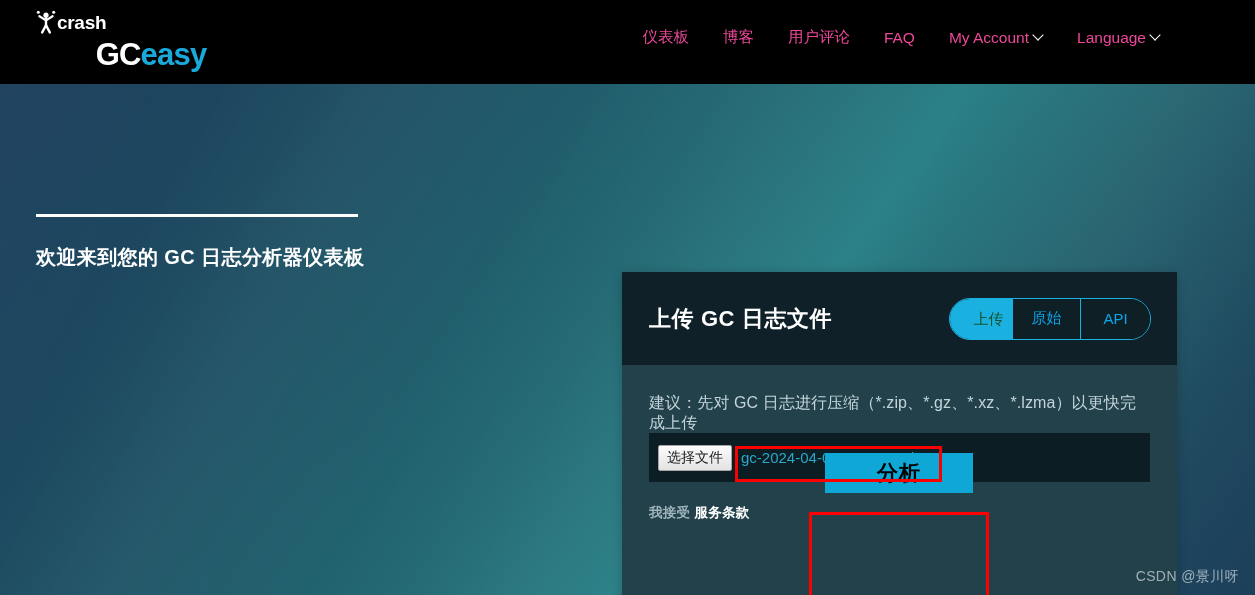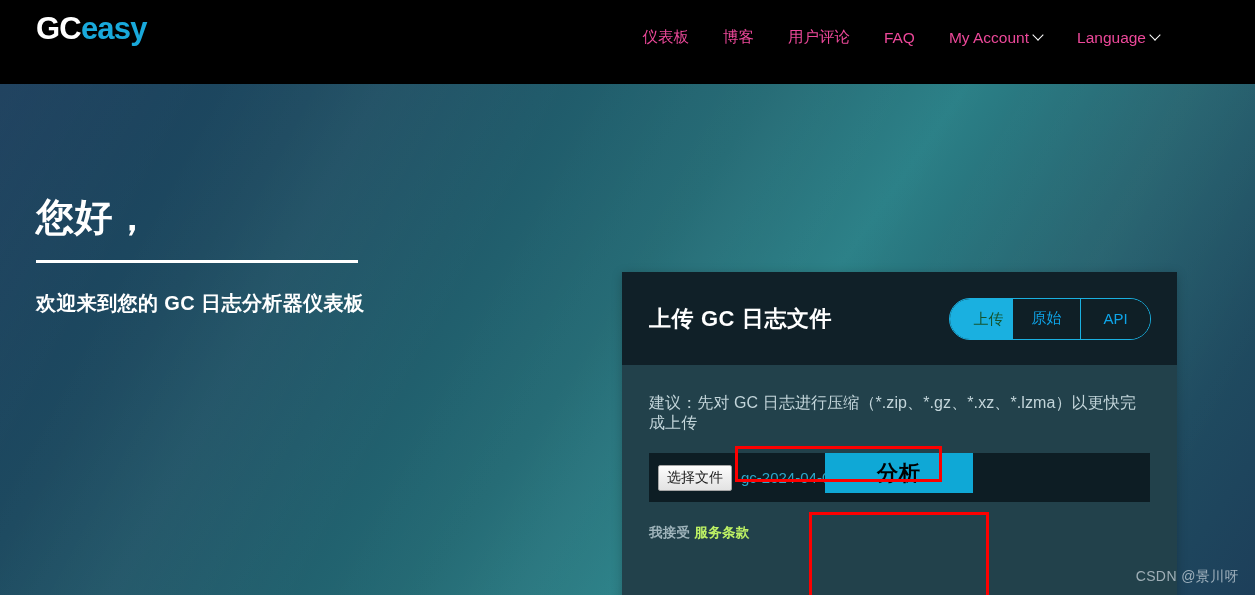--- a/index.html
+++ b/index.html
@@ -56,20 +56,21 @@
     position: relative;
     top: -1px;
   }
 
   .brand-gceasy {
     margin-top: 3px;
     font-size: 31px;
     font-weight: 700;
     letter-spacing: -0.8px;
     line-height: 36px;
+    text-align: center;
   }
   .brand-gc { color: #ffffff; }
   .brand-easy { color: #19a9db; }
 
   .nav {
     position: absolute;
     right: 78px;
     top: 23px;
     display: flex;
     align-items: center;
@@ -228,21 +229,20 @@
   }
 
   .hint {
     color: #c3d5da;
     font-size: 16px;
     letter-spacing: 0.1px;
     line-height: 20px;
   }
 
   .file-box {
-    margin-top: 20px;
     height: 49px;
     background: #0d1d24;
     display: flex;
     align-items: center;
     padding-left: 9px;
   }
 
   .file-chooser {
     display: flex;
     align-items: center;
@@ -289,21 +289,21 @@
   }
 
   .terms {
     margin-top: 22px;
     font-size: 13.5px;
     font-weight: 700;
     color: #9fb4bb;
     letter-spacing: 0.3px;
   }
   .terms-link {
-    color: #bef264;
+    color: #ffffff;
     cursor: pointer;
   }
 
   .analyze-btn {
     position: absolute;
     left: 203px;
     top: 88px;
     width: 148px;
     height: 40px;
     background: #0fa8d6;
@@ -330,20 +330,33 @@
     letter-spacing: 0.4px;
     z-index: 6;
   }
 </style>
 </head>
 <body>
 
 <div class="topbar">
 
   <div class="brand">
+    <div class="brand-crash">
+      <svg class="ycrash-icon" viewBox="0 0 20 24">
+        <circle cx="10" cy="5.2" r="2.6" fill="#ffffff"></circle>
+        <path d="M10 8.2 L10 15.2" stroke="#ffffff" stroke-width="2.4" stroke-linecap="round"></path>
+        <path d="M10 15.2 L6.2 22.4" stroke="#ffffff" stroke-width="2.4" stroke-linecap="round"></path>
+        <path d="M10 15.2 L13.8 22.4" stroke="#ffffff" stroke-width="2.4" stroke-linecap="round"></path>
+        <path d="M10 10.4 L3.4 6.2" stroke="#ffffff" stroke-width="2.2" stroke-linecap="round"></path>
+        <path d="M10 10.4 L16.6 6.2" stroke="#ffffff" stroke-width="2.2" stroke-linecap="round"></path>
+        <circle cx="2.3" cy="2.3" r="1.5" fill="#ffffff"></circle>
+        <circle cx="17.7" cy="2.3" r="1.5" fill="#ffffff"></circle>
+      </svg>
+      <span class="brand-crash-text">crash</span>
+    </div>
     <div class="brand-gceasy">
       <span class="brand-gc">GC</span><span class="brand-easy">easy</span>
     </div>
   </div>
 
   <nav class="nav">
     <div class="nav-item">
       <span>仪表板</span>
     </div>
     <div class="nav-item">
@@ -362,21 +375,20 @@
     <div class="nav-item">
       <span>Language</span>
       <span class="caret"></span>
     </div>
   </nav>
 </div>
 
 <div class="hero">
 
   <div class="hero-copy">
-    <div class="hero-title">您好，</div>
     <div class="hero-rule"></div>
     <div class="hero-sub">欢迎来到您的 GC 日志分析器仪表板</div>
   </div>
 
   <div class="panel">
 
     <div class="panel-header">
       <div class="panel-title">上传 GC 日志文件</div>
 
       <div class="seg-group">

